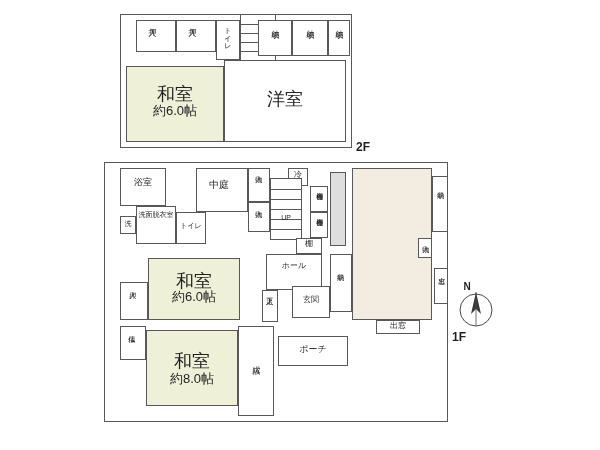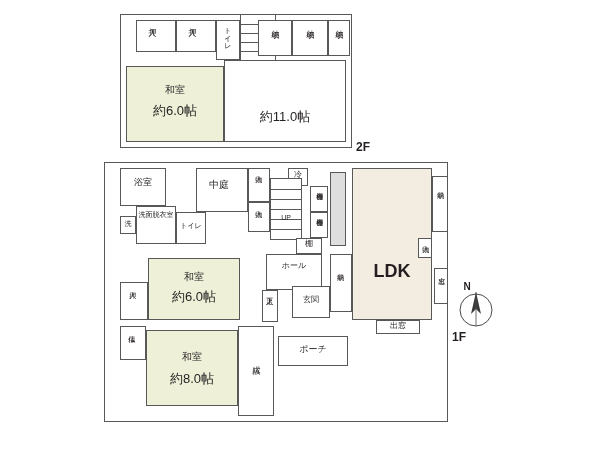--- a/index.html
+++ b/index.html
@@ -8,21 +8,21 @@
   .rm{position:absolute;box-sizing:border-box;border:1px solid #585858;background:#ffffff;}
   .tatami{background:#eef0d8;}
   .ldk{background:#f2ece1;}
   .lbl{position:absolute;text-align:center;color:#231f20;line-height:1.05;white-space:nowrap;}
   .v{writing-mode:vertical-rl;text-orientation:upright;letter-spacing:0px;}
   .t7{font-size:7px;}
   .t8{font-size:8px;}
   .t9{font-size:9px;}
   .t10{font-size:10px;}
   .t11{font-size:13px;}
-  .t13{font-size:10px;}
+  .t13{font-size:18px;}
   .t18{font-size:18px;font-weight:bold;}
   .gray{background:#dedede;}
   .stairs{position:absolute;box-sizing:border-box;border:1px solid #585858;background:#fff;}
   .stairs i{position:absolute;left:0;right:0;height:1px;background:#585858;}
   .compass{position:absolute;}
   .floorTag{position:absolute;font-size:12px;color:#231f20;font-weight:bold;}
 </style>
 </head>
 <body>
 
@@ -55,21 +55,21 @@
   <div class="lbl v t8" style="left:305px;top:24px;">収納</div>
 
   <div class="rm" style="left:328px;top:20px;width:22px;height:36px;"></div>
   <div class="lbl v t8" style="left:334px;top:24px;">収納</div>
 
   <div class="rm tatami" style="left:126px;top:66px;width:98px;height:76px;"></div>
   <div class="lbl t13" style="left:126px;top:85px;width:98px;">和室</div>
   <div class="lbl t11" style="left:126px;top:104px;width:98px;">約6.0帖</div>
 
   <div class="rm" style="left:224px;top:60px;width:122px;height:82px;"></div>
-  <div class="lbl t11" style="left:224px;top:110px;width:122px;">約11.0帖</div>
+  <div class="lbl t13" style="left:224px;top:90px;width:122px;">洋室</div>
 
   <div class="floorTag" style="left:356px;top:140px;">2F</div>
 
   <div class="rm" style="left:104px;top:162px;width:344px;height:260px;"></div>
 
   <div class="rm" style="left:120px;top:168px;width:46px;height:38px;"></div>
   <div class="lbl t9" style="left:120px;top:178px;width:46px;">浴室</div>
 
   <div class="rm" style="left:196px;top:168px;width:52px;height:44px;"></div>
   <div class="lbl t10" style="left:196px;top:180px;width:46px;">中庭</div>
@@ -105,21 +105,20 @@
       <i style="top:30px"></i>
       <i style="top:40px"></i>
       <i style="top:50px"></i>
   </div>
   <div class="lbl t7" style="left:270px;top:214px;width:32px;">UP</div>
 
   <div class="rm" style="left:296px;top:238px;width:26px;height:16px;"></div>
   <div class="lbl t8" style="left:296px;top:240px;width:26px;">棚</div>
 
   <div class="rm ldk" style="left:352px;top:168px;width:80px;height:152px;"></div>
-  <div class="lbl t18" style="left:352px;top:262px;width:80px;">LDK</div>
 
   <div class="rm" style="left:432px;top:176px;width:16px;height:56px;"></div>
   <div class="lbl v t7" style="left:437px;top:186px;">収納</div>
 
   <div class="rm" style="left:434px;top:268px;width:14px;height:36px;"></div>
   <div class="lbl v t7" style="left:438px;top:272px;">出窓</div>
 
   <div class="rm" style="left:418px;top:238px;width:14px;height:20px;"></div>
   <div class="lbl v t7" style="left:422px;top:240px;">物入</div>
 

